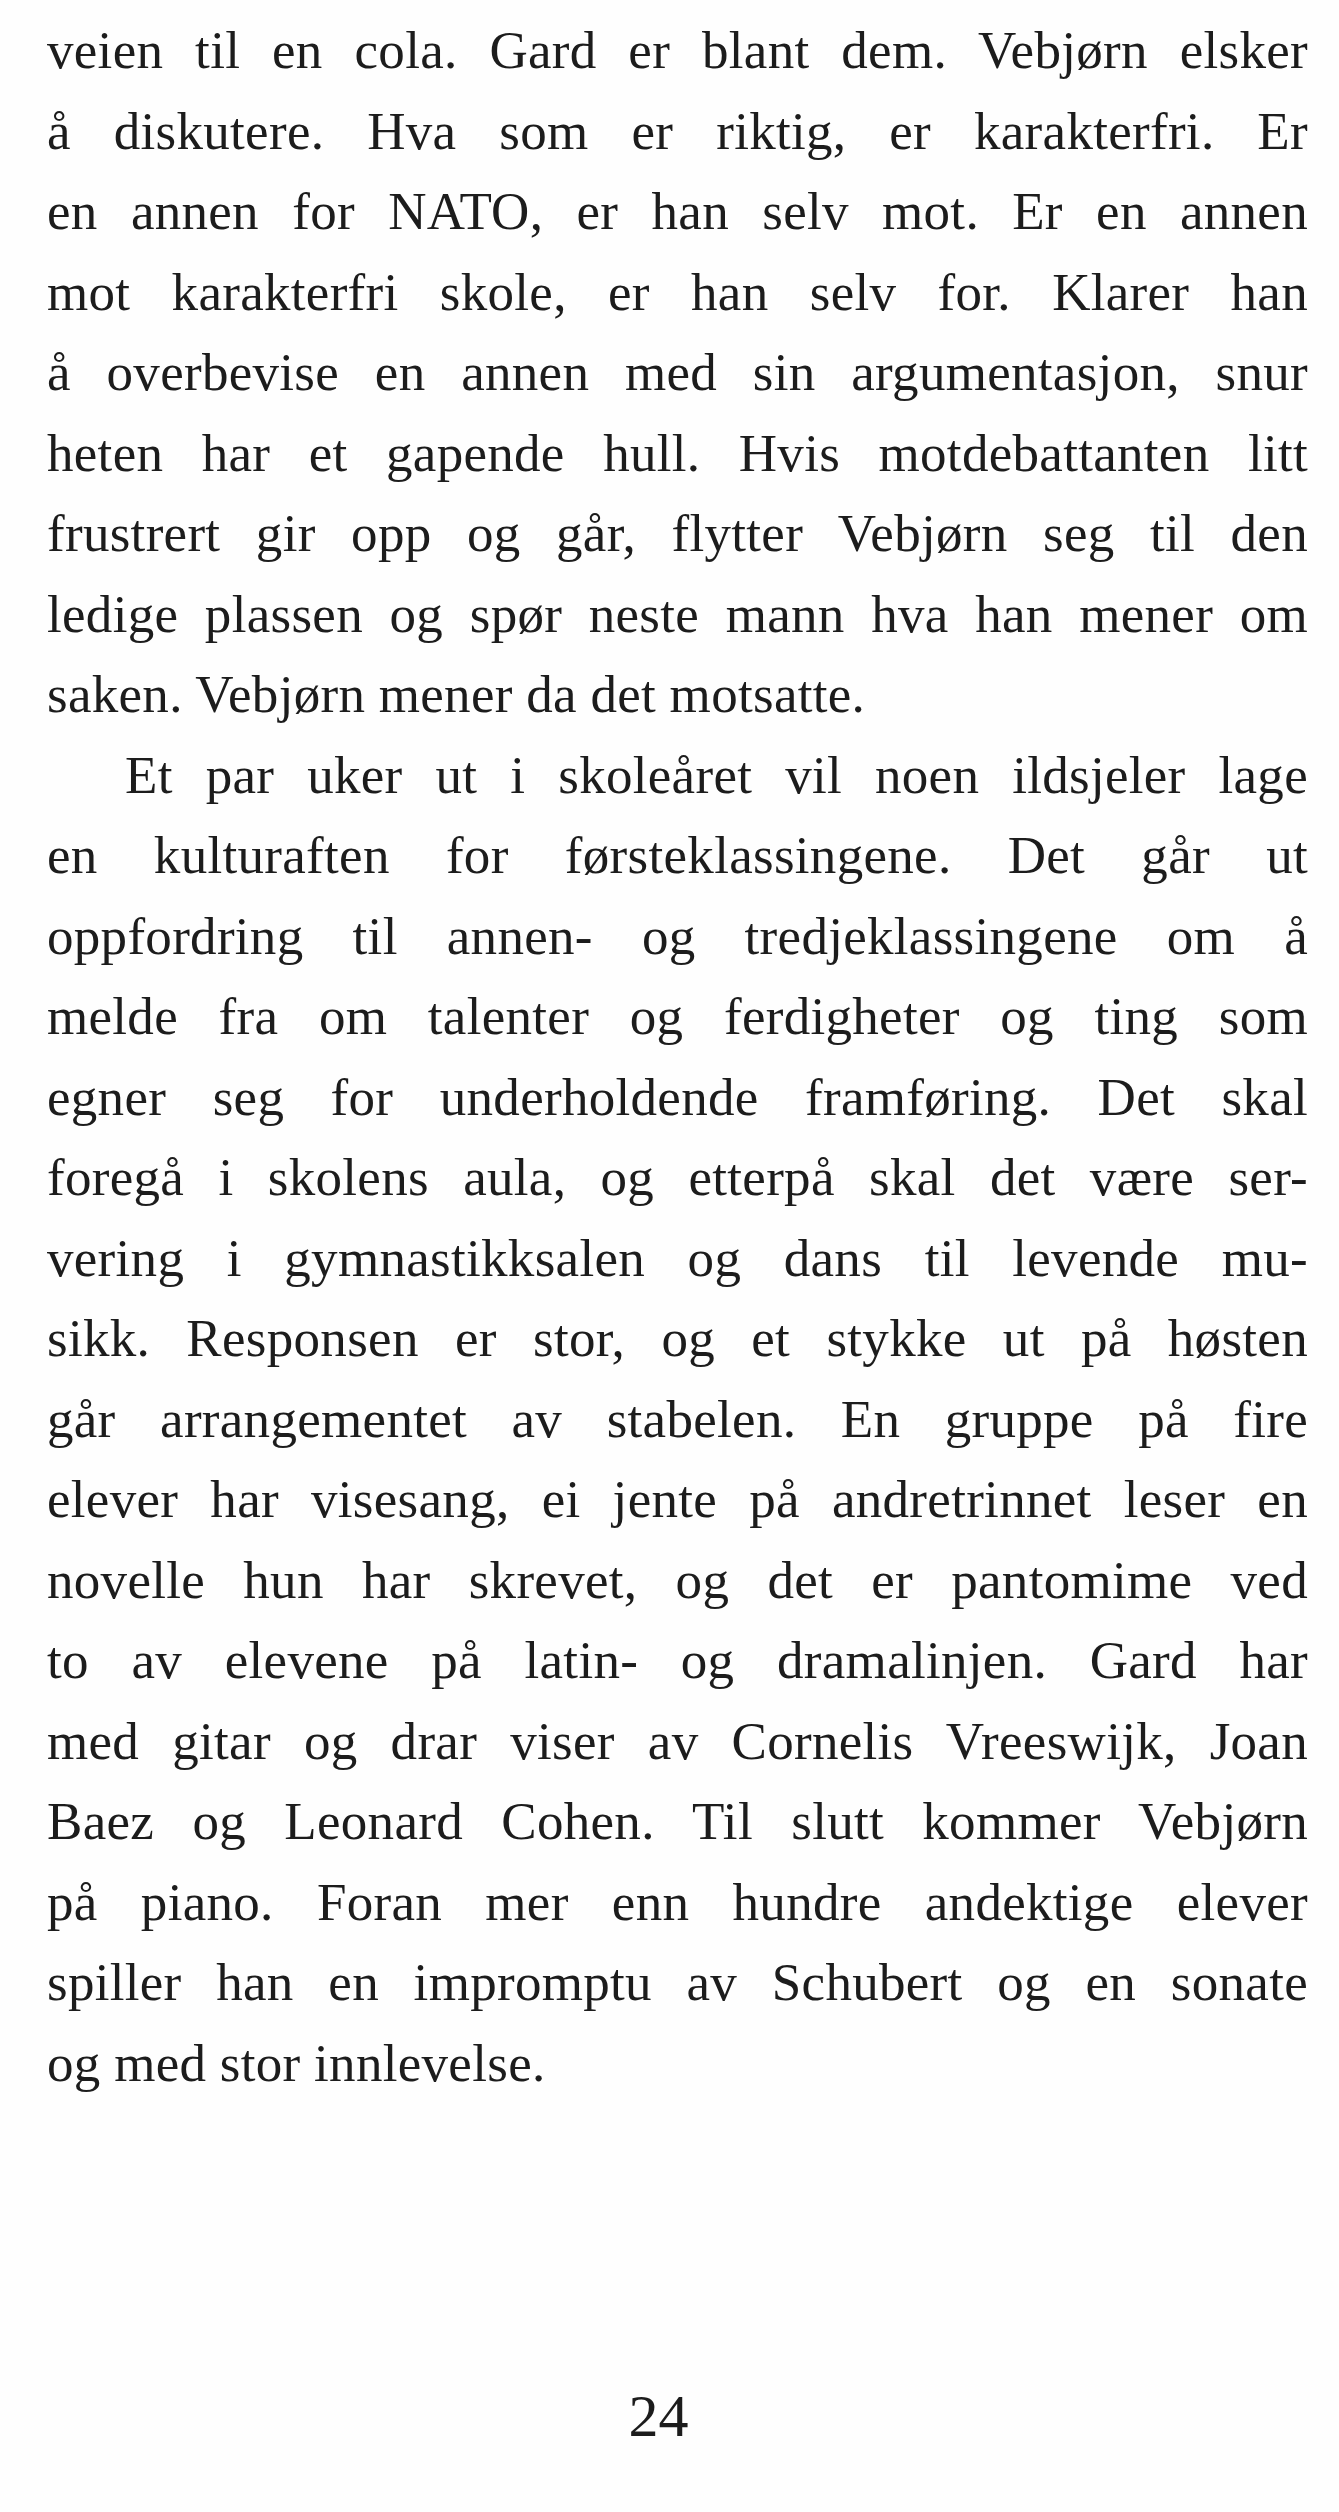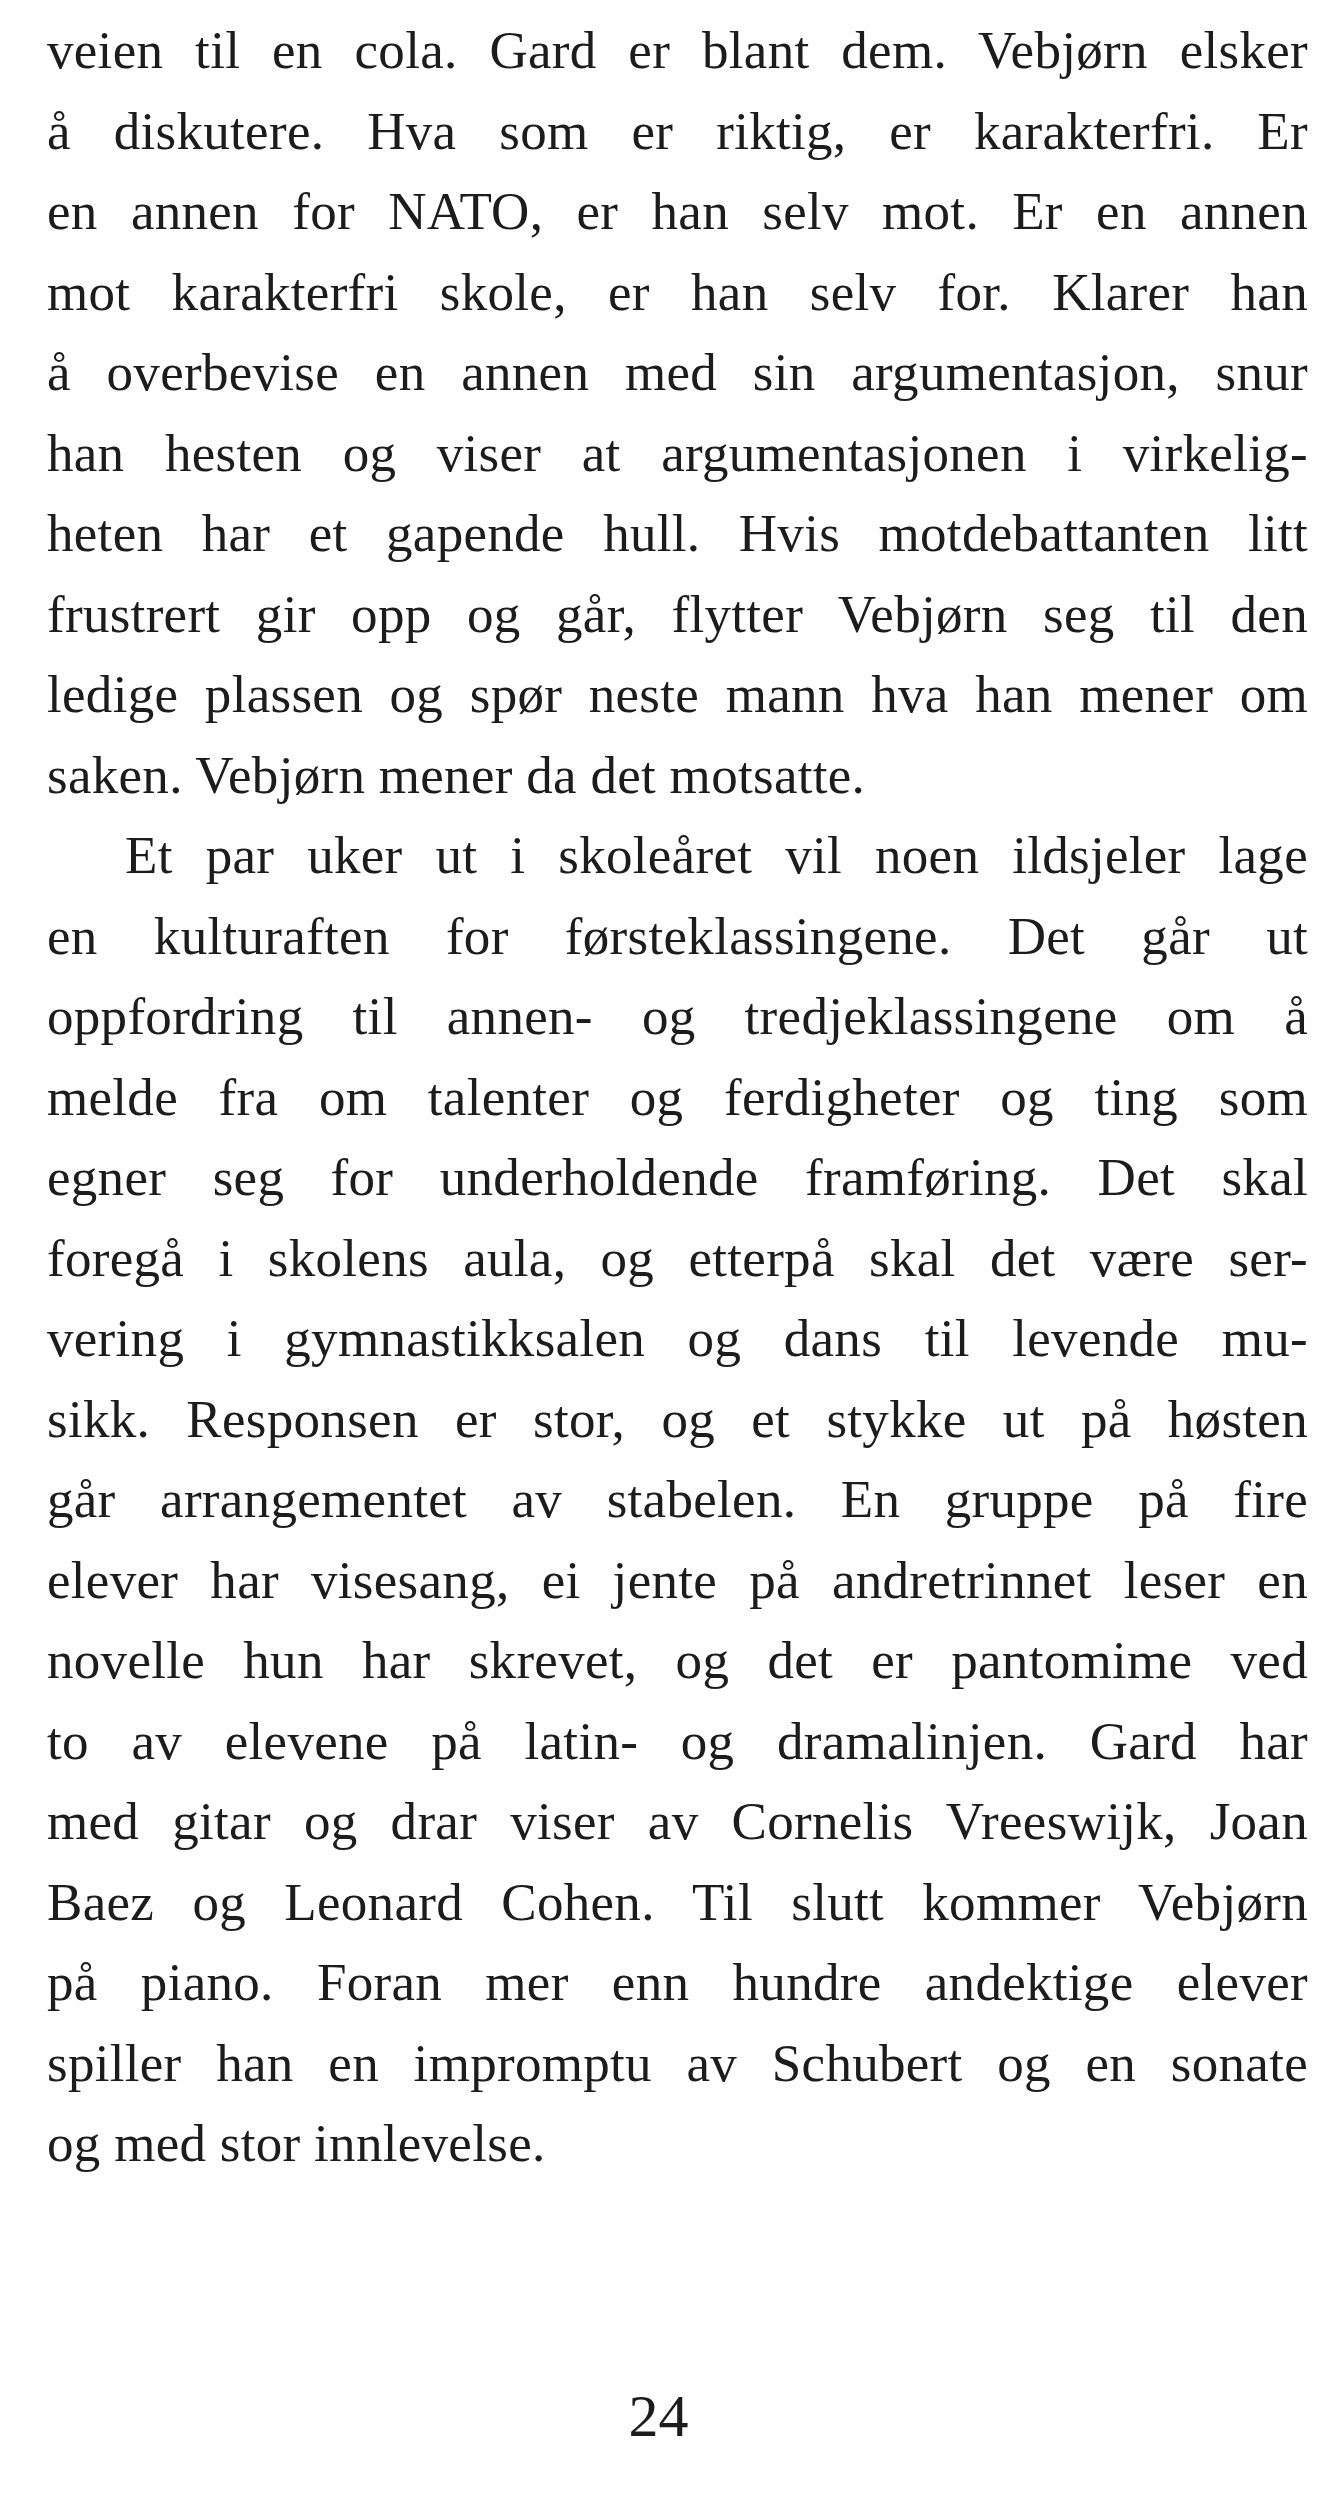--- a/index.html
+++ b/index.html
@@ -54,21 +54,20 @@
 <body style="color: rgb(28, 28, 28);">
 
 <div class="page" style="background: rgb(254, 254, 254);">
   <div class="text-block">
 
   <div class="line j">veien til en cola. Gard er blant dem. Vebjørn elsker</div>
       <div class="line j">å diskutere. Hva som er riktig, er karakterfri. Er</div>
       <div class="line j">en annen for NATO, er han selv mot. Er en annen</div>
       <div class="line j">mot karakterfri skole, er han selv for.  Klarer han</div>
       <div class="line j">å overbevise en annen med sin argumentasjon, snur</div>
-      <div class="line j">han hesten og viser at argumentasjonen i virkelig-</div>
       <div class="line j">heten har et gapende hull. Hvis motdebattanten litt</div>
       <div class="line j">frustrert gir opp og går, flytter Vebjørn seg til den</div>
       <div class="line j">ledige plassen og spør neste mann hva han mener om</div>
       <div class="line">saken. Vebjørn mener da det motsatte.</div>
       <div class="line j ind">Et par uker ut i skoleåret vil noen ildsjeler lage</div>
       <div class="line j">en kulturaften for førsteklassingene. Det går ut</div>
       <div class="line j">oppfordring til annen- og tredjeklassingene om å</div>
       <div class="line j">melde fra om talenter og ferdigheter og ting som</div>
       <div class="line j">egner seg for underholdende framføring. Det skal</div>
       <div class="line j">foregå i skolens aula, og etterpå skal det være ser-</div>

